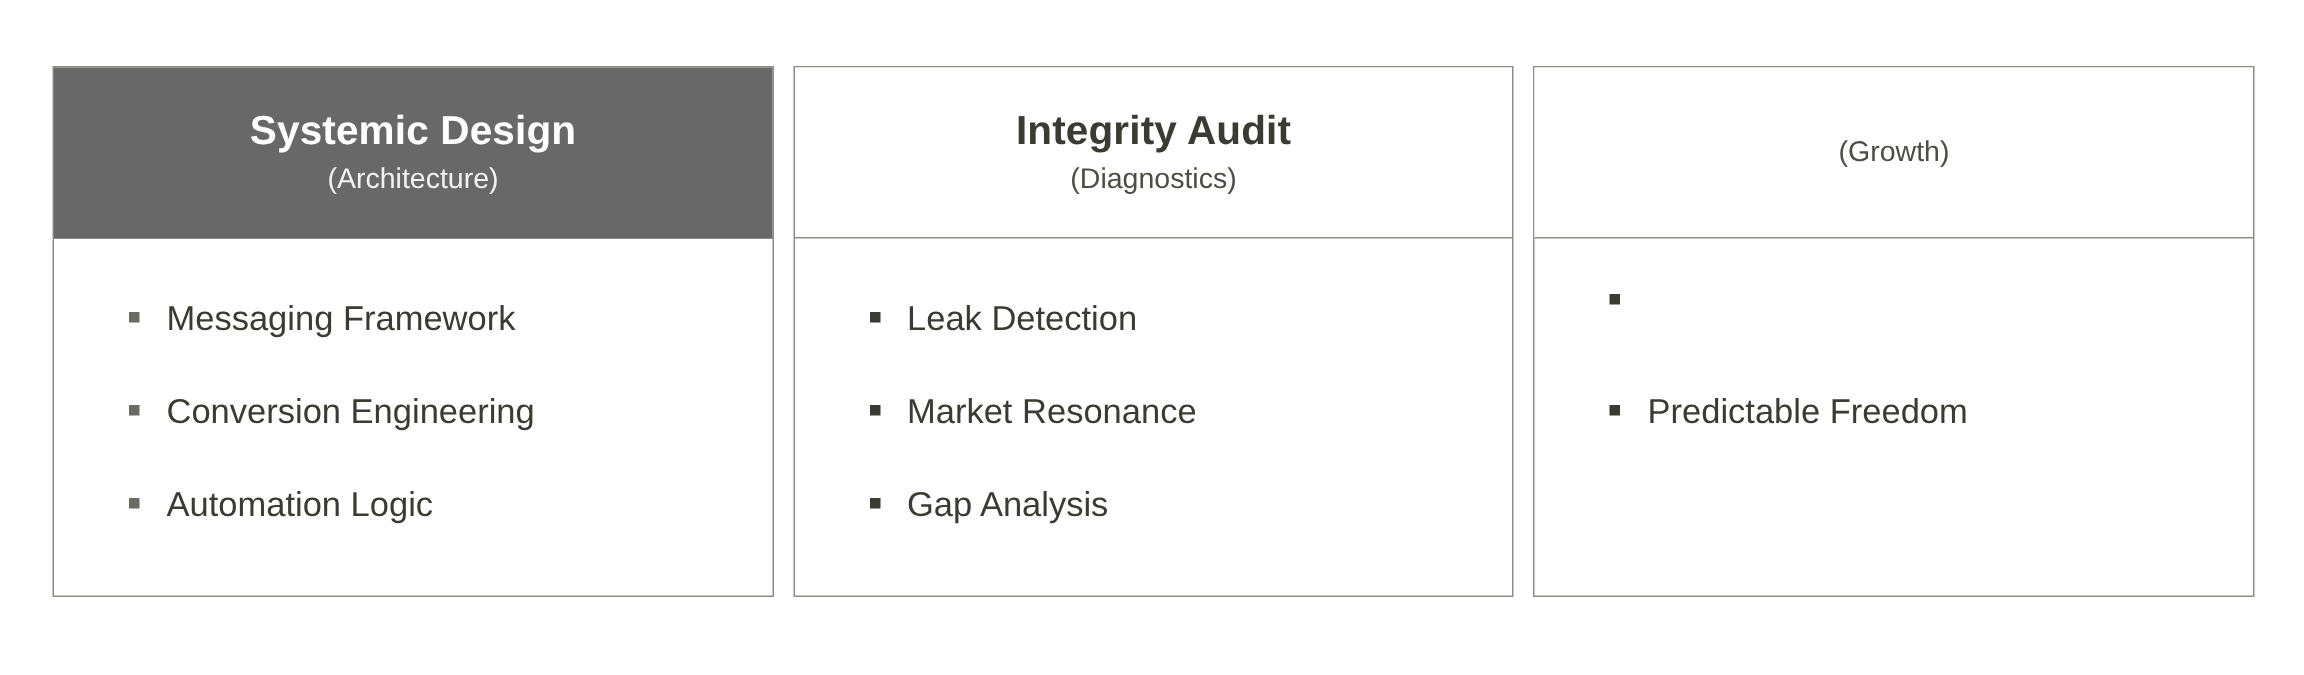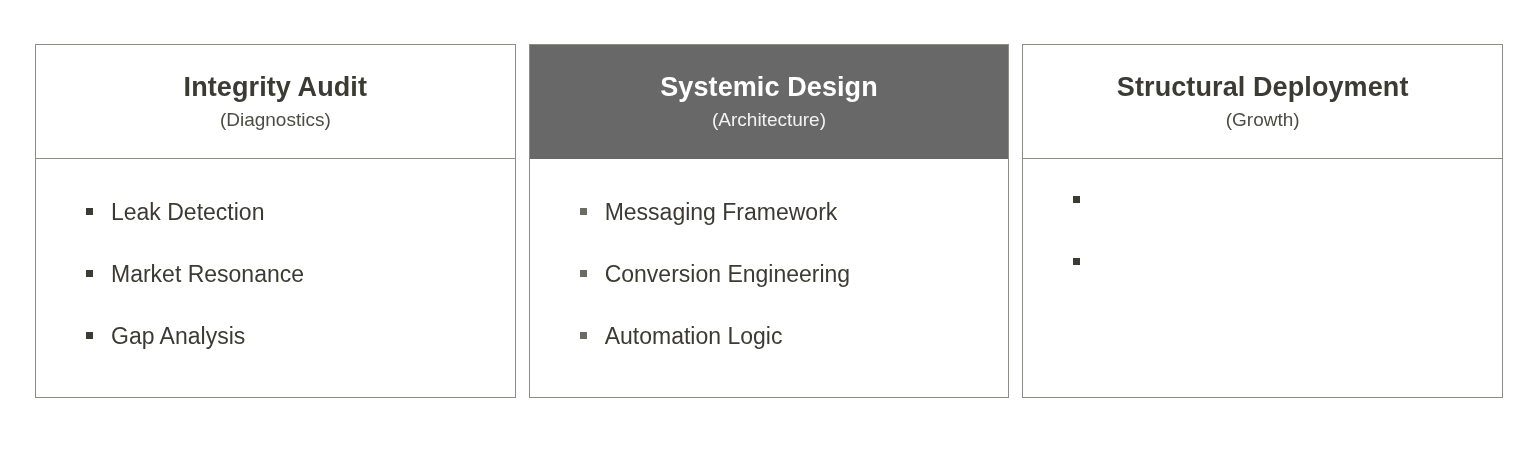--- a/index.html
+++ b/index.html
@@ -135,20 +135,43 @@
     white-space: nowrap;
   }
 </style>
 </head>
 <body>
 
 <div id="board">
 
   <div class="columns">
 
+    <div class="card accent">
+      <div class="card-header">
+        <div class="card-title">Systemic Design</div>
+        <div class="card-subtitle">(Architecture)</div>
+      </div>
+      <div class="card-body">
+        <ul class="bullet-list">
+          <li class="bullet-item">
+            <span class="bullet-marker"></span>
+            <span class="bullet-label">Messaging Framework</span>
+          </li>
+          <li class="bullet-item">
+            <span class="bullet-marker"></span>
+            <span class="bullet-label">Conversion Engineering</span>
+          </li>
+          <li class="bullet-item">
+            <span class="bullet-marker"></span>
+            <span class="bullet-label">Automation Logic</span>
+          </li>
+        </ul>
+      </div>
+    </div>
+
     <div class="card">
       <div class="card-header">
         <div class="card-title">Integrity Audit</div>
         <div class="card-subtitle">(Diagnostics)</div>
       </div>
       <div class="card-body">
         <ul class="bullet-list">
           <li class="bullet-item">
             <span class="bullet-marker"></span>
             <span class="bullet-label">Leak Detection</span>
@@ -158,54 +181,31 @@
             <span class="bullet-label">Market Resonance</span>
           </li>
           <li class="bullet-item">
             <span class="bullet-marker"></span>
             <span class="bullet-label">Gap Analysis</span>
           </li>
         </ul>
       </div>
     </div>
 
-    <div class="card accent">
+    <div class="card">
       <div class="card-header">
-        <div class="card-title">Systemic Design</div>
-        <div class="card-subtitle">(Architecture)</div>
+        <div class="card-subtitle">(Growth)</div>
       </div>
       <div class="card-body">
         <ul class="bullet-list">
           <li class="bullet-item">
             <span class="bullet-marker"></span>
-            <span class="bullet-label">Messaging Framework</span>
-          </li>
-          <li class="bullet-item">
-            <span class="bullet-marker"></span>
-            <span class="bullet-label">Conversion Engineering</span>
-          </li>
-          <li class="bullet-item">
-            <span class="bullet-marker"></span>
-            <span class="bullet-label">Automation Logic</span>
-          </li>
-        </ul>
-      </div>
-    </div>
-
-    <div class="card">
-      <div class="card-header">
-        <div class="card-title">Structural Deployment</div>
-        <div class="card-subtitle">(Growth)</div>
-      </div>
-      <div class="card-body">
-        <ul class="bullet-list">
-          <li class="bullet-item">
-            <span class="bullet-marker"></span>
-          </li>
-          <li class="bullet-item">
-            <span class="bullet-marker"></span>
+          </li>
+          <li class="bullet-item">
+            <span class="bullet-marker"></span>
+            <span class="bullet-label">Predictable Freedom</span>
           </li>
         </ul>
       </div>
     </div>
 
   </div>
 </div>
 
 </body></html>

